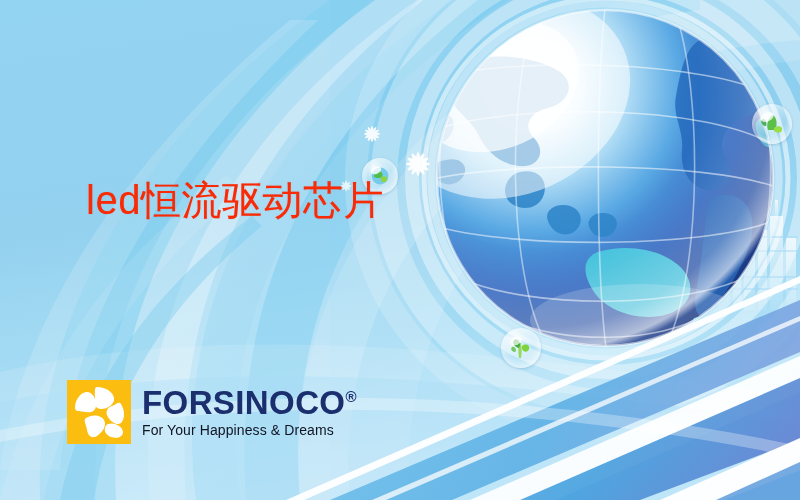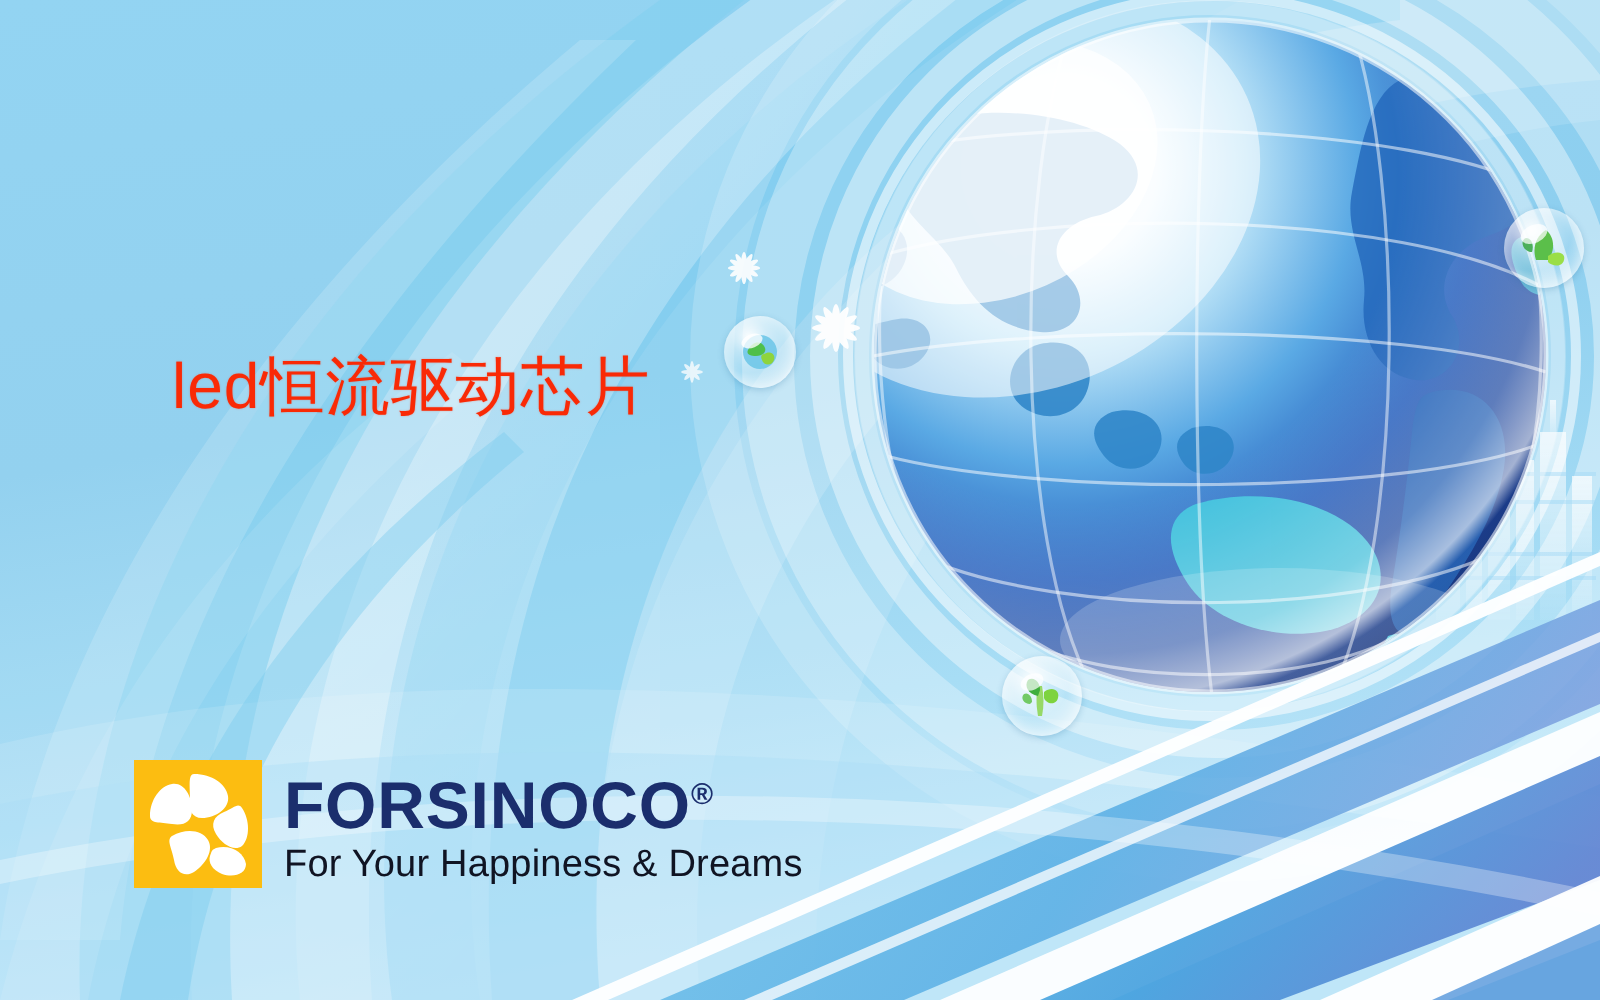--- a/index.html
+++ b/index.html
@@ -22,36 +22,36 @@
     left: 0; top: 0;
     width: 800px; height: 500px;
   }
 
   
   .headline {
     position: absolute;
     left: 86px;
     top: 166px;
     color: #f92a06;
-    font-size: 32px;
+    font-size: 40px;
     line-height: 1.72;
     letter-spacing: 0.5px;
     white-space: nowrap;
     text-shadow: 0 0 1px rgba(249,42,6,0.35);
   }
   .headline .l1 { display: block; }
   .headline .l2 { display: block; padding-left: 13px; }
 
   
   .logo-lockup {
     position: absolute;
     left: 67px;
     top: 380px;
     display: flex;
-    align-items: flex-end;
+    align-items: center;
   }
   .logo-mark {
     width: 64px;
     height: 64px;
     background: #fcbd11;
     flex: 0 0 auto;
     position: relative;
   }
   .logo-mark svg { display: block; }
   .logo-text {
@@ -66,21 +66,21 @@
     line-height: 0.98;
     white-space: nowrap;
   }
   .brand .reg {
     font-size: 15px;
     vertical-align: super;
     line-height: 0;
     font-weight: bold;
   }
   .tagline {
-    font-size: 19px;
+    font-size: 14px;
     color: #101423;
     letter-spacing: 0.1px;
     line-height: 1.15;
     margin-top: 3px;
     white-space: nowrap;
   }
 
   
   .bubble {
     position: absolute;

